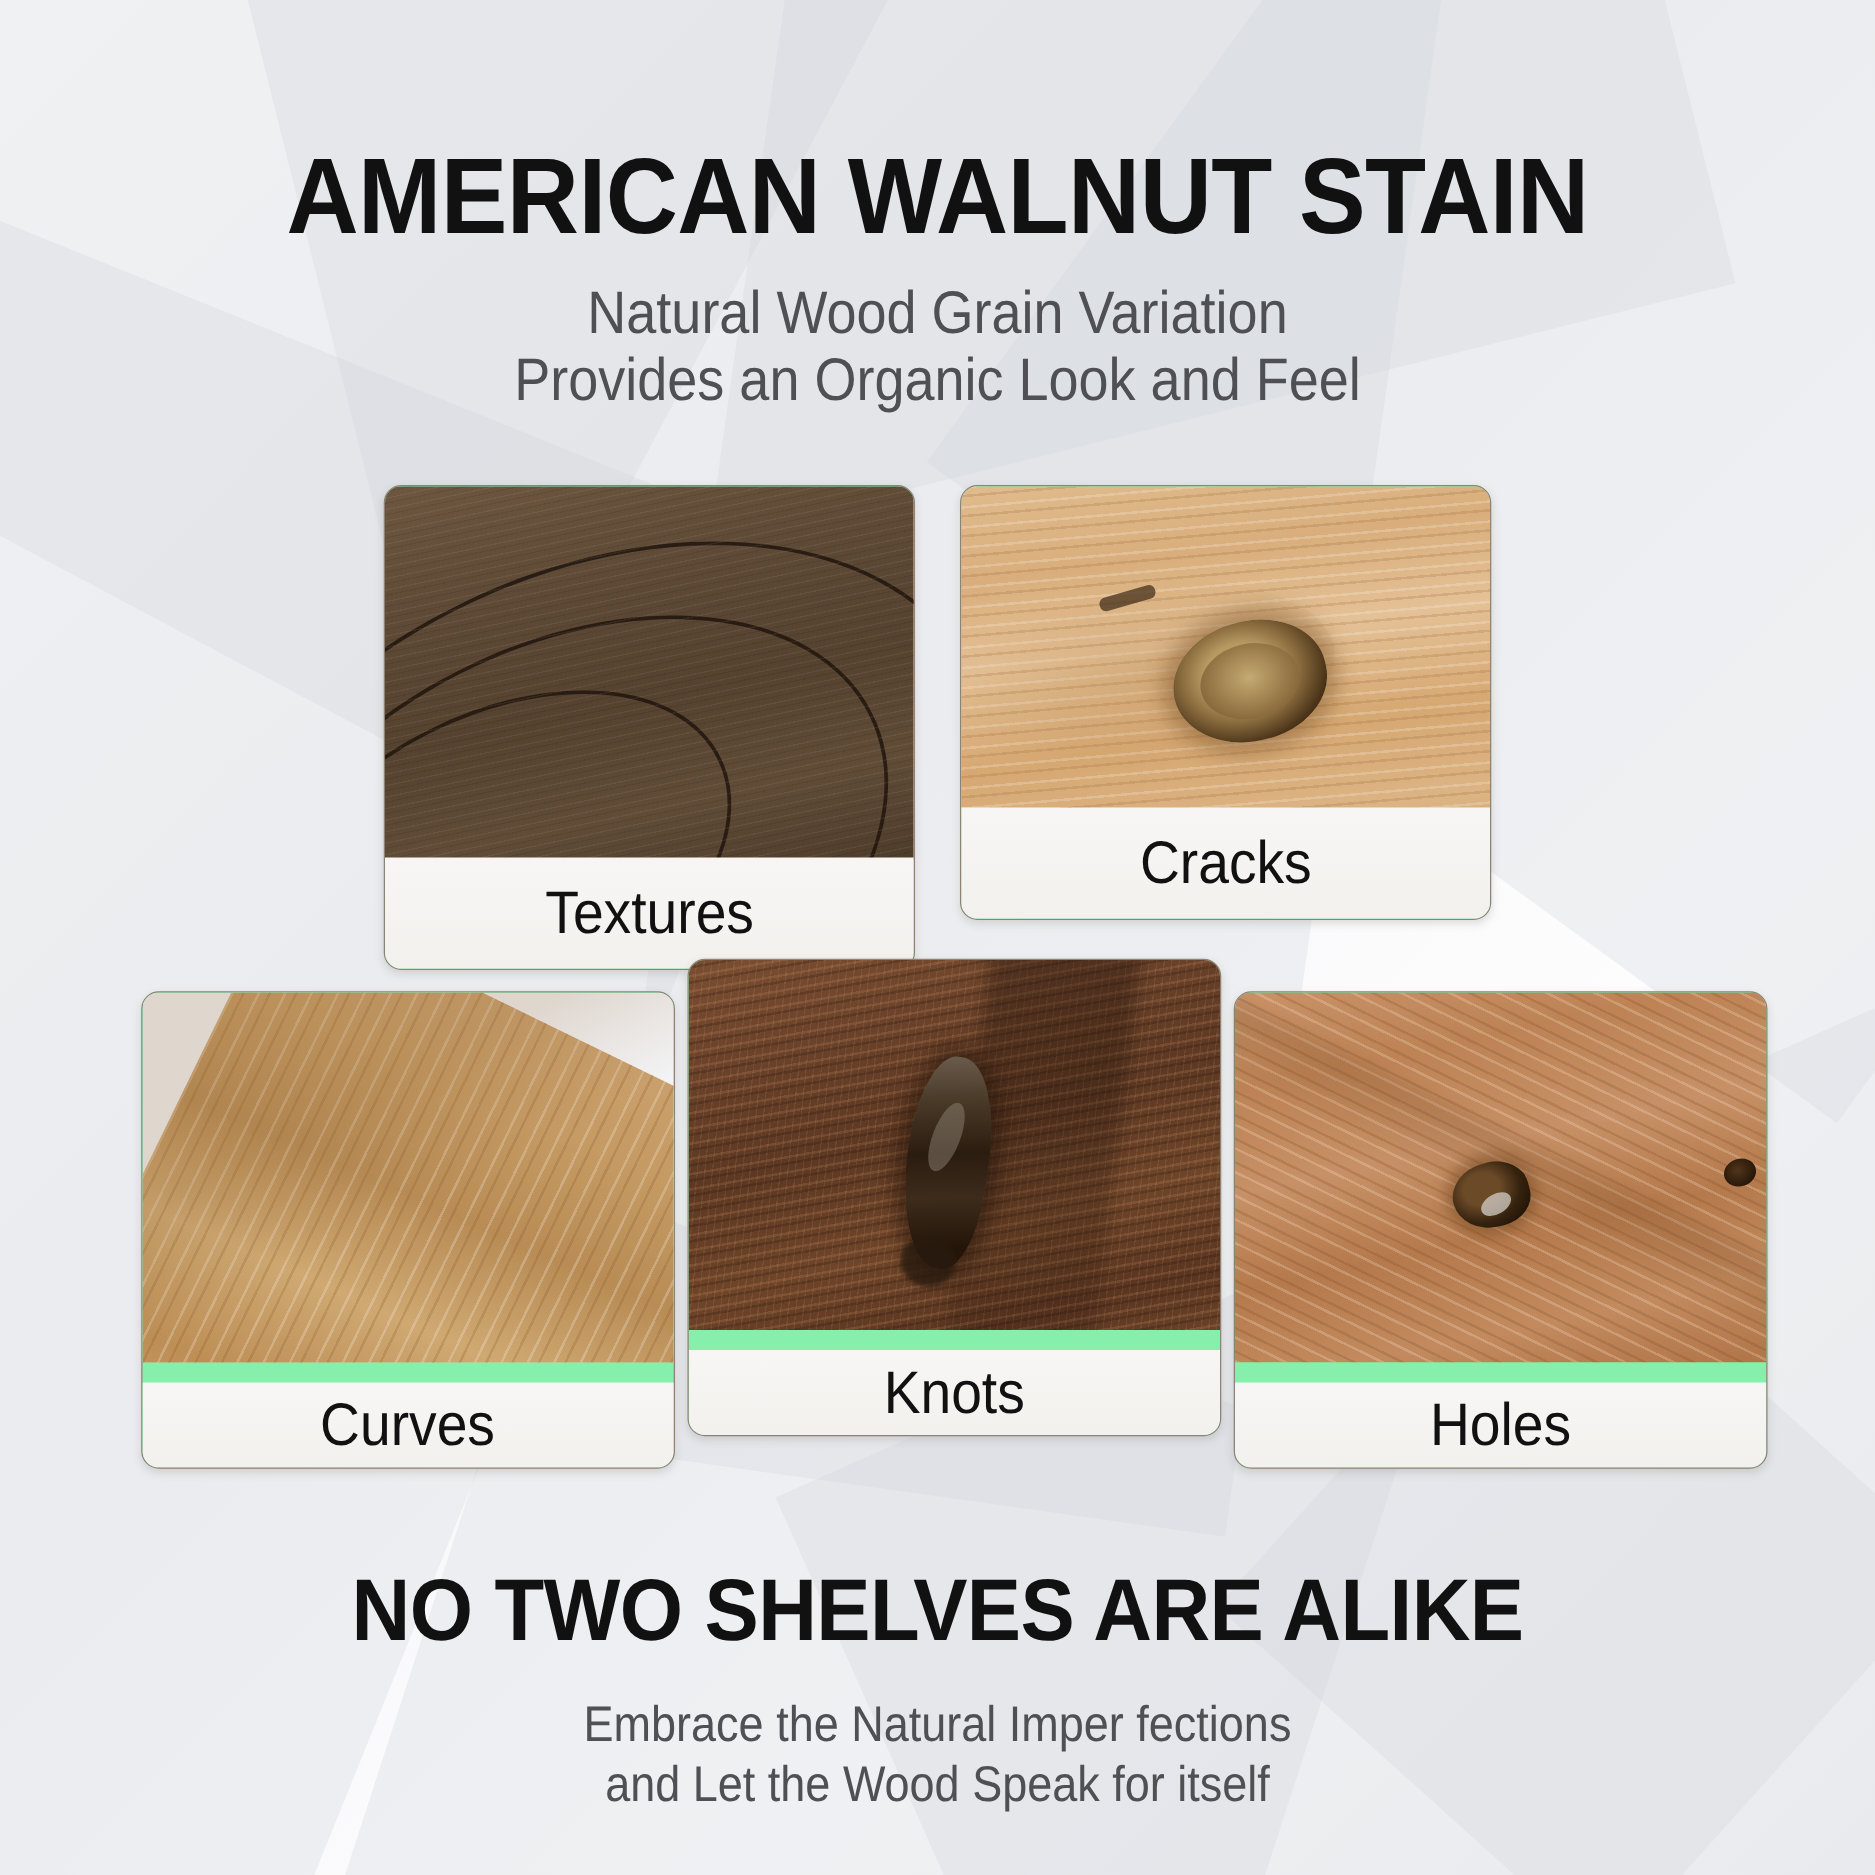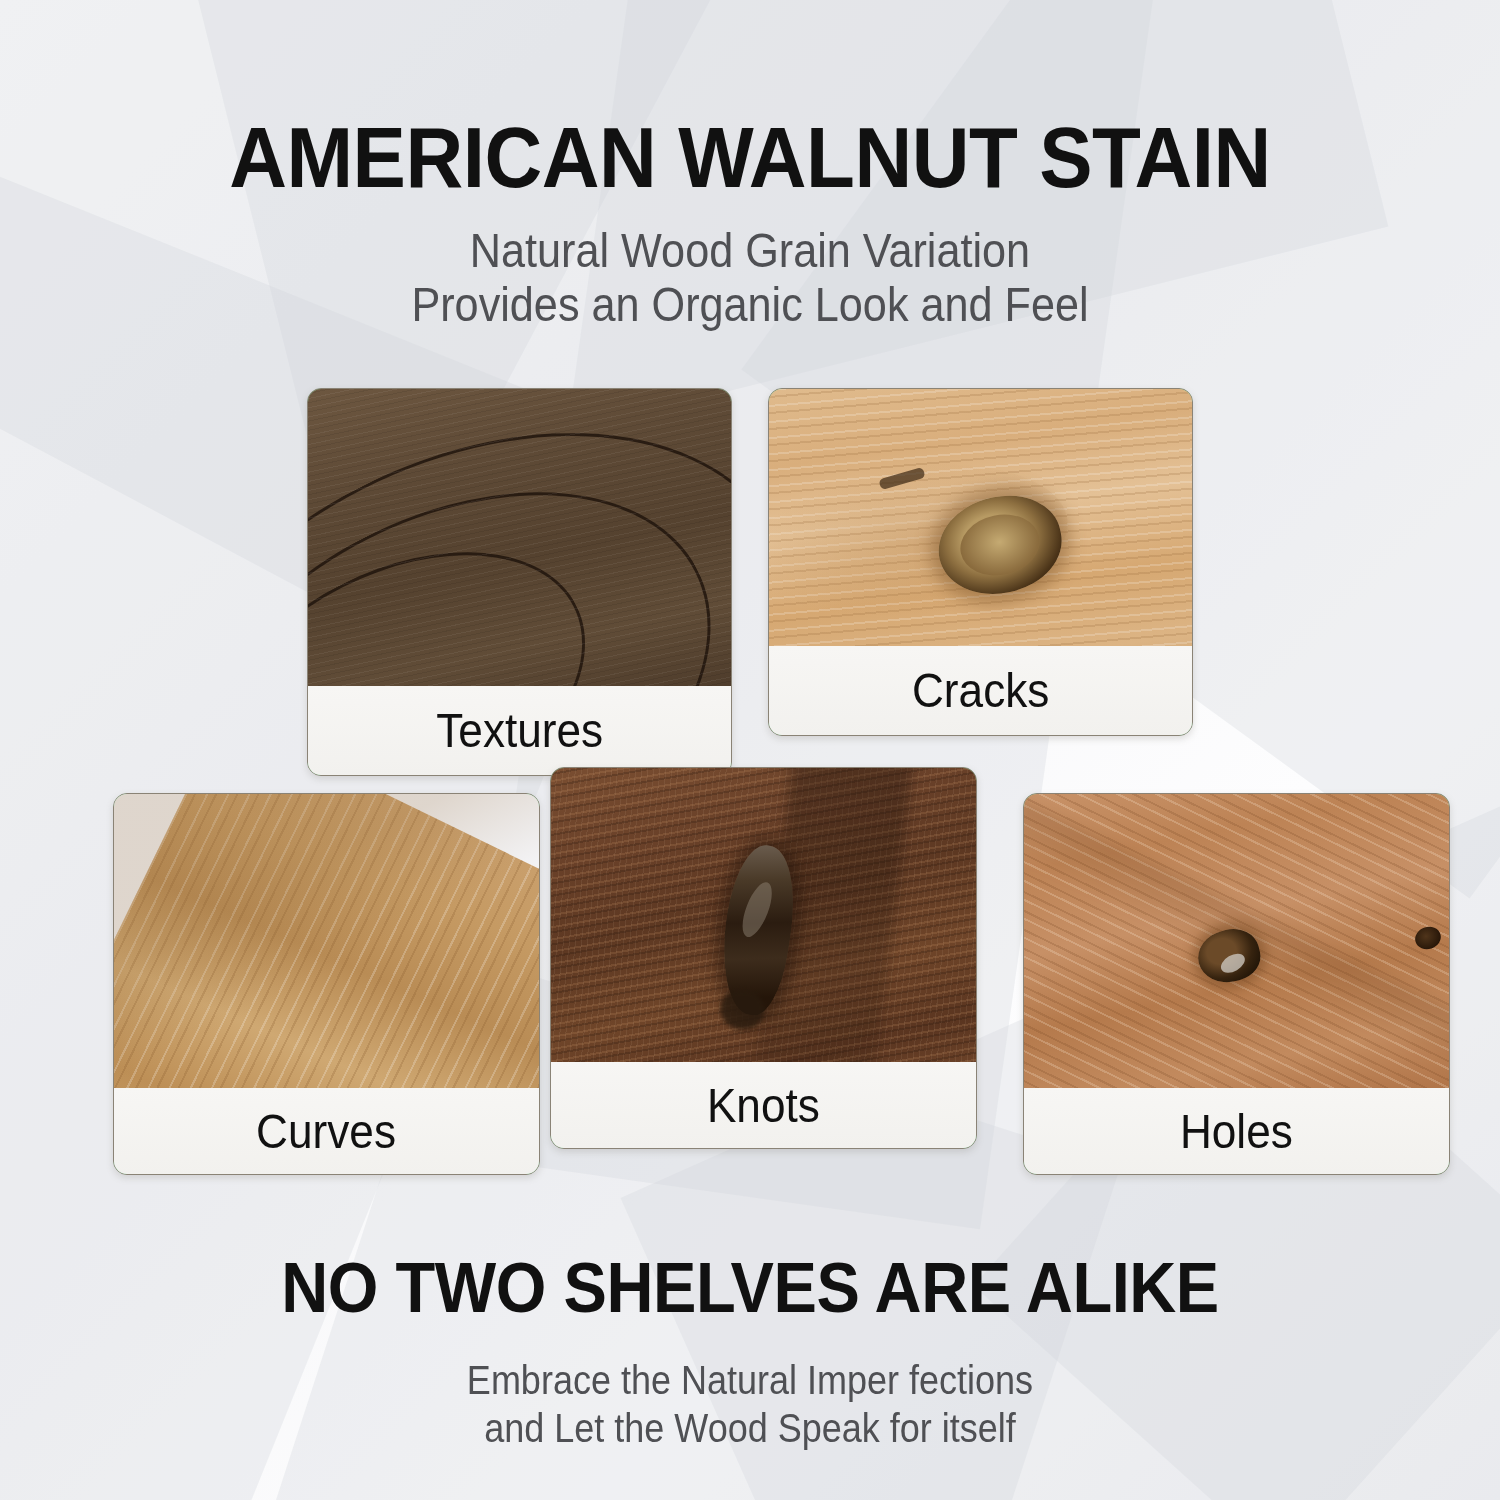--- a/index.html
+++ b/index.html
@@ -75,23 +75,23 @@
 
   
   #card-textures { left:307px; top:388px; width:425px; height:388px; }
   #card-cracks   { left:768px; top:388px; width:425px; height:348px; }
   #card-textures .photo, #card-cracks .photo { height:299px; }
   #card-textures .label, #card-cracks .label { height:89px; }
 
   
   #card-curves { left:113px;  top:793px; width:427px; height:382px; }
   #card-knots  { left:550px;  top:767px; width:427px; height:382px; }
-  #card-holes  { left:987px;  top:793px; width:427px; height:382px;margin-left:36px; }
+  #card-holes  { left:987px;  top:793px; width:427px; height:382px; }
   #card-curves .photo, #card-knots .photo, #card-holes .photo { height:296px; }
-  #card-curves .label, #card-knots .label, #card-holes .label { height:86px; }
+  #card-curves .label, #card-knots .label, #card-holes .label { height:68px; }
 
   
   .wood { position:absolute; inset:0; }
 
   
   .wood-textures {
     background:
       radial-gradient(ellipse 120% 60% at 18% 118%, rgba(30,20,12,.55) 0 2%, rgba(0,0,0,0) 3.2%),
       linear-gradient(168deg,#6d5740 0%,#5e4a36 28%,#55422f 55%,#604c37 78%,#4e3c2b 100%);
   }

